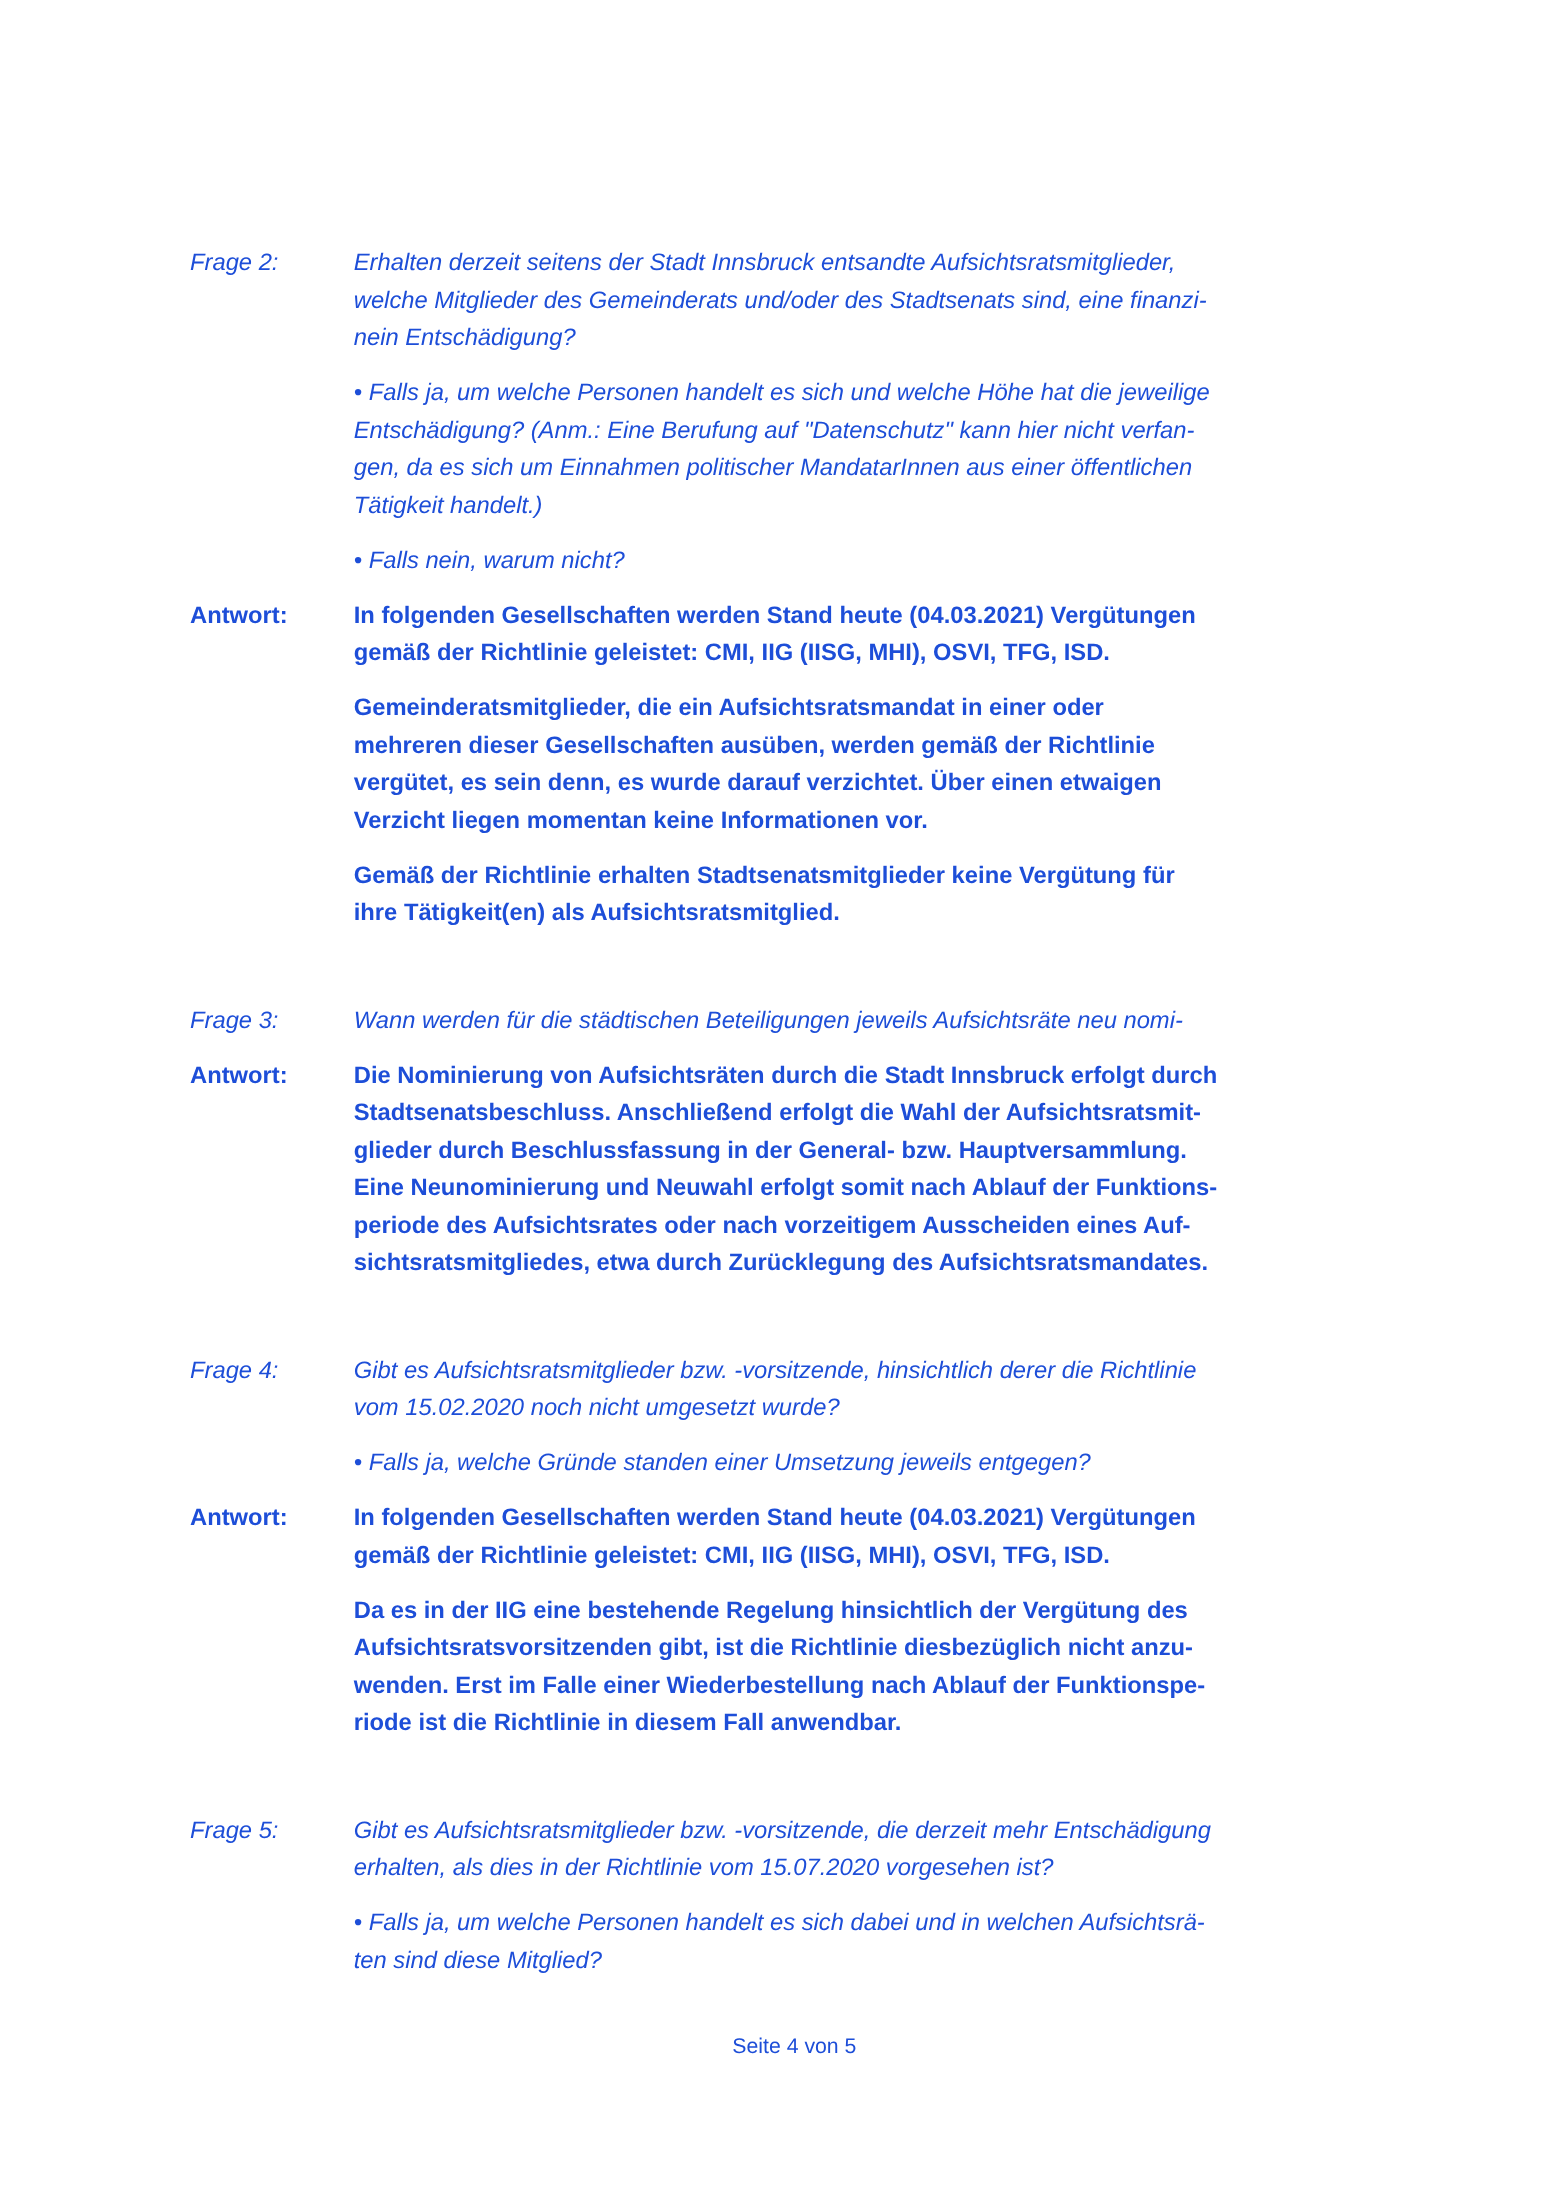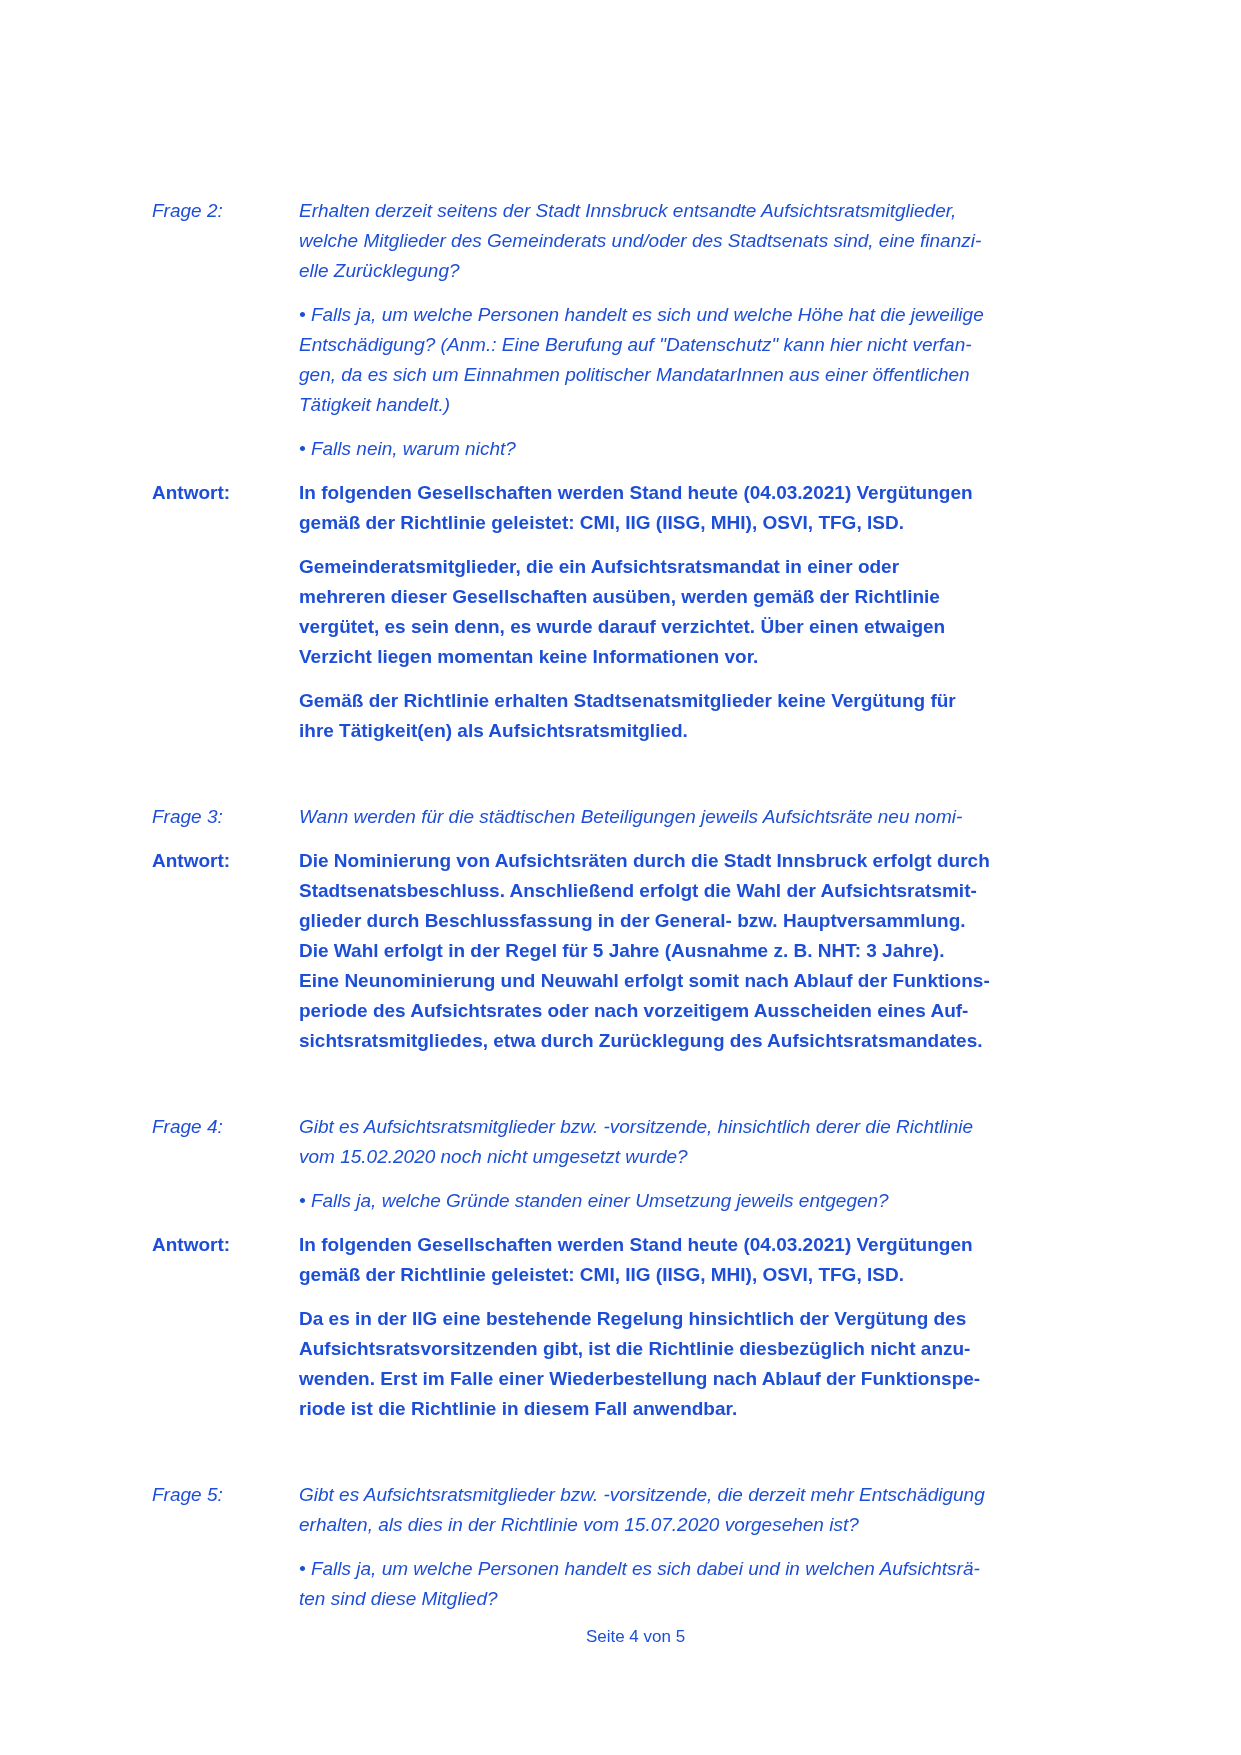--- a/index.html
+++ b/index.html
@@ -30,21 +30,21 @@
     flex: 0 0 131px;
     font-size: 19px;
     line-height: 30px;
     white-space: pre;
   }
   .row-content {
     flex: 1 1 auto;
     min-width: 0;
   }
   .para {
-    margin: 0 0 14px 16px;
+    margin: 0 0 14px 0;
   }
   .line {
     font-size: 19px;
     line-height: 30px;
     white-space: pre;
   }
   
   .row.question .row-label,
   .row.question .line {
     font-style: italic;
@@ -75,21 +75,21 @@
 <body>
 
 <div class="page">
   <div class="doc-body" id="doc-body">
       <div class="row question">
     <div class="row-label">Frage 2:</div>
     <div class="row-content">
           <div class="para">
             <div class="line">Erhalten derzeit seitens der Stadt Innsbruck entsandte Aufsichtsratsmitglieder,</div>
             <div class="line">welche Mitglieder des Gemeinderats und/oder des Stadtsenats sind, eine finanzi-</div>
-            <div class="line">elle Zurücklegung?</div>
+            <div class="line">nein Entschädigung?</div>
           </div>
           <div class="para">
             <div class="line">• Falls ja, um welche Personen handelt es sich und welche Höhe hat die jeweilige</div>
             <div class="line">Entschädigung? (Anm.: Eine Berufung auf "Datenschutz" kann hier nicht verfan-</div>
             <div class="line">gen, da es sich um Einnahmen politischer MandatarInnen aus einer öffentlichen</div>
             <div class="line">Tätigkeit handelt.)</div>
           </div>
           <div class="para">
             <div class="line">• Falls nein, warum nicht?</div>
           </div>
@@ -122,21 +122,20 @@
           </div>
         </div>
   </div>
       <div class="row answer">
     <div class="row-label">Antwort:</div>
     <div class="row-content">
           <div class="para">
             <div class="line">Die Nominierung von Aufsichtsräten durch die Stadt Innsbruck erfolgt durch</div>
             <div class="line">Stadtsenatsbeschluss. Anschließend erfolgt die Wahl der Aufsichtsratsmit-</div>
             <div class="line">glieder durch Beschlussfassung in der General- bzw. Hauptversammlung.</div>
-            <div class="line">Die Wahl erfolgt in der Regel für 5 Jahre (Ausnahme z. B. NHT: 3 Jahre).</div>
             <div class="line">Eine Neunominierung und Neuwahl erfolgt somit nach Ablauf der Funktions-</div>
             <div class="line">periode des Aufsichtsrates oder nach vorzeitigem Ausscheiden eines Auf-</div>
             <div class="line">sichtsratsmitgliedes, etwa durch Zurücklegung des Aufsichtsratsmandates.</div>
           </div>
         </div>
   </div>
       <div class="row question">
     <div class="row-label">Frage 4:</div>
     <div class="row-content">
           <div class="para">

